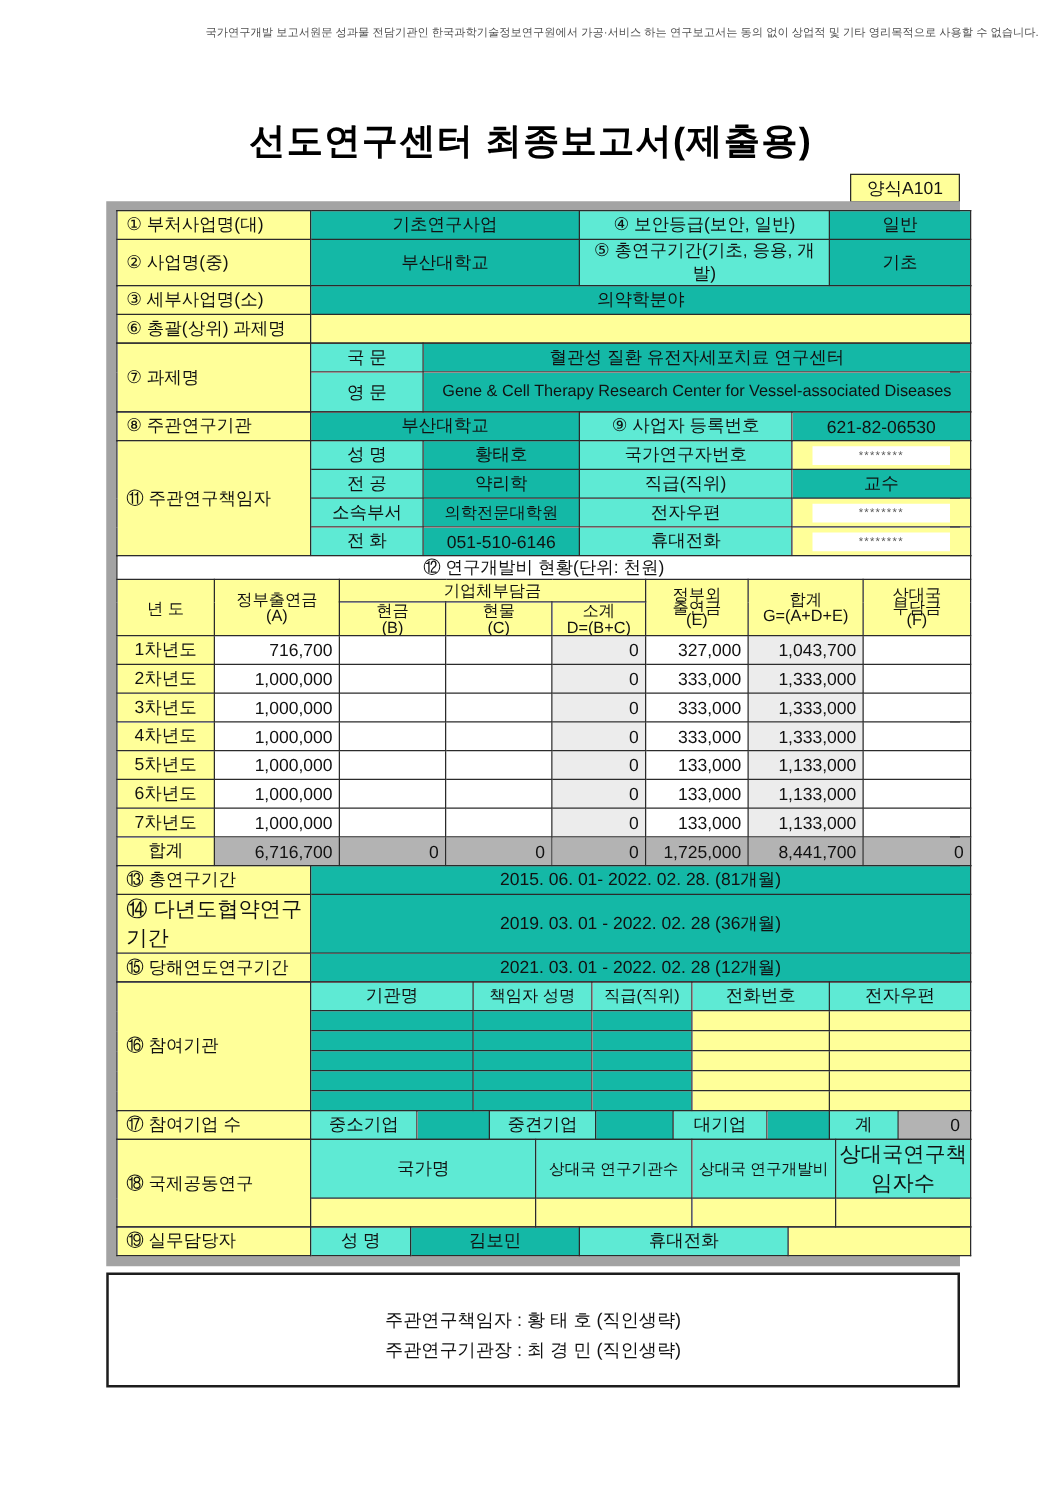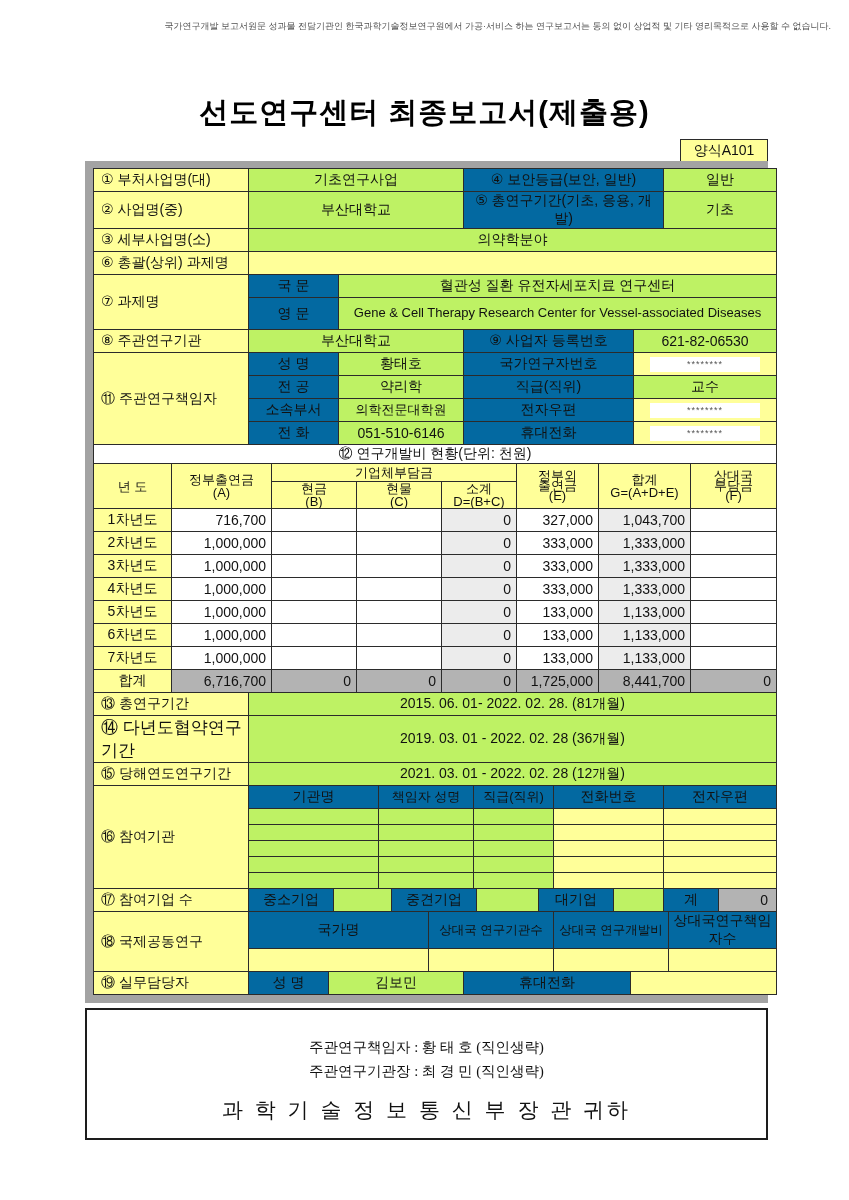--- a/index.html
+++ b/index.html
@@ -22,41 +22,41 @@
     width:88px; height:23px; margin-left:595px; background:#ffff99;
     border:1px solid #2b2b2b; text-align:center; font-size:14px; line-height:21px;
   }
   .frame { border:8px solid #a3a3a3; margin-top:-1px; }
   table { width:100%; border-collapse:collapse; table-layout:fixed; margin-top:-1px; }
   td {
     border:1px solid #2b2b2b; font-size:14px; height:23px;
     text-align:center; vertical-align:middle; overflow:hidden; padding:0 2px;
   }
   .lab { background:#ffff99; text-align:left; padding-left:7px; }
-  .lab2 { background:#0369a1; }
-  .val { background:#bef264; }
+  .lab2 { background:#5eead4; }
+  .val { background:#14b8a6; }
   .yel { background:#ffff99; }
   .num { text-align:right; padding-right:5px; background:#fff; }
   .calc { background:#ececec; }
   .tot { background:#b3b3b3; }
   .caption-row td { background:#fff; font-size:14px; height:19px; }
   .bh { background:#ffff99; font-size:13px; line-height:1.0; padding:0; }
   .stack3 { line-height:0.78; font-size:13px; }
   .eng { font-size:13px; line-height:1.15; }
   .masked { background:#ffff99; }
   .mask-box {
     background:#fff; margin:3px 14px; height:15px;
     font-size:9px; color:#555; letter-spacing:1px; line-height:15px;
   }
   .small-row td { height:16px; font-size:12px; }
   .footer-box {
     border:2px solid #1d1d1d; margin-top:5px; padding:12px 10px 14px 10px; background:#fff;
   }
   .statement { font-size:14.5px; line-height:1.75; text-align:justify; padding:0 4px; }
-  .signatures { margin-top:14px; text-align:center;font-family:Liberation Serif, serif; }
+  .signatures { margin-top:14px; text-align:center; }
   .sign-line { font-size:14.5px; line-height:1.65; text-align:left; display:inline-block; }
   .recipient { margin-top:12px; text-align:center; font-size:21px; letter-spacing:3px; font-weight:500; }
 </style>
 </head>
 <body>
 
 <div class="page">
 
   <div class="disclaimer">국가연구개발 보고서원문 성과물 전담기관인 한국과학기술정보연구원에서 가공·서비스 하는 연구보고서는 동의 없이 상업적 및 기타 영리목적으로 사용할 수 없습니다.</div>
 
@@ -434,21 +434,21 @@
             <col style="width:125px">
             <col style="width:115px">
             <col style="width:108px">
           </colgroup>
         <tbody>
             <tr>
           <td class="lab" rowspan="2">⑱ 국제공동연구</td>
           <td class="lab2" style="height:19px">국가명</td>
           <td class="lab2" style="font-size:12.5px">상대국 연구기관수</td>
           <td class="lab2" style="font-size:12.5px">상대국 연구개발비</td>
-          <td class="lab2" style="font-size:14px">상대국연구책임자수</td>
+          <td class="lab2" style="font-size:17px">상대국연구책임자수</td>
         </tr>
         <tr>
           <td class="yel" style="height:16px"></td>
               <td class="yel"></td>
               <td class="yel"></td>
               <td class="yel"></td>
         </tr>
       </tbody>
         </table>
 
@@ -473,17 +473,16 @@
 
     </div>
 
     <div class="footer-box">
       <div class="signatures">
         <span class="sign-line">
           <div>주관연구책임자 : 황 태 호  (직인생략)</div>
           <div>주관연구기관장 : 최 경 민  (직인생략)</div>
         </span>
       </div>
-      <div class="recipient">과 학 기 술 정 보 통 신 부 장 관 귀하</div>
     </div>
 
   </div>
 </div>
 
 </body></html>

